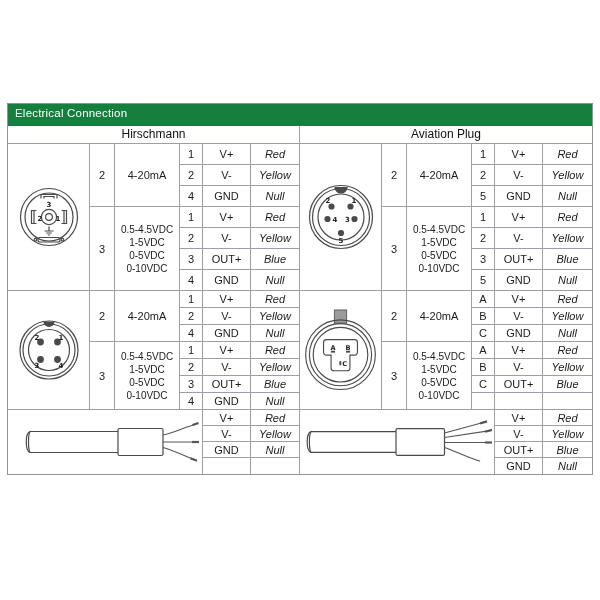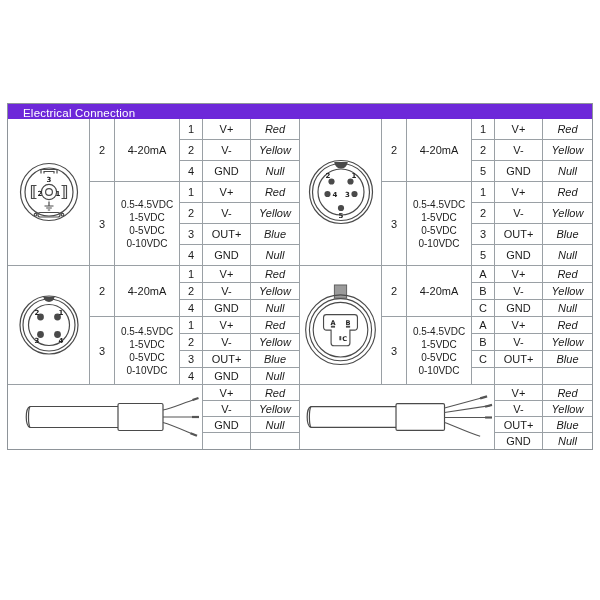--- a/index.html
+++ b/index.html
@@ -1,22 +1,22 @@
 <!DOCTYPE html>
 <html><head>
 <meta charset="utf-8">
 <style>
   * { box-sizing: border-box; margin: 0; padding: 0; }
   html,body { width: 600px; height: 600px; background: #ffffff; }
   body { font-family: "Liberation Sans", sans-serif; }
   .page { position: relative; width: 600px; height: 600px; background: #fff; overflow: hidden; }
   .etable { position: absolute; left: 7px; top: 103px; width: 586px; background: #fff;
             border: 1px solid #8e9499; --bd: #9aa0a5; --ink: #1b1b1b; --art: #4a4a4a; }
-  .hdrbar { height: 15px; background: #6d28d9; color: #fff; font-size: 11.5px;
-            line-height: 18px; padding-left: 15px; letter-spacing: .2px; }
+  .hdrbar { height: 22px; background: #15803d; color: #fff; font-size: 11.5px;
+            line-height: 18px; padding-left: 7px; letter-spacing: .2px; }
   .band { display: flex; }
   .half { width: 292px; }
   .half-left { border-right: 1px solid var(--bd); }
   .title { height: 18px; border-bottom: 1px solid var(--bd); text-align: center;
            font-size: 12px; line-height: 17px; color: #111; }
   .grid { display: grid; grid-template-columns: 82px 25px 65px 23px 48px 1fr; }
   .gridA { grid-template-rows: repeat(7, 21px); }
   .gridB { grid-template-rows: repeat(7, 17px); }
   .gridC { grid-template-rows: repeat(4, 16px); }
   .cell { display: flex; align-items: center; justify-content: center;
@@ -42,20 +42,21 @@
 </head>
 <body>
 
 <div class="page">
   <div class="etable">
 
     <div class="hdrbar">Electrical Connection</div>
 
     <div class="band">
       <section class="half half-left">
+        <div class="title">Hirschmann</div>
         <div class="grid gridA">
           <div class="cell c-img">
             <svg width="76" height="76" viewBox="0 0 76 76">
               <circle class="art" cx="38" cy="38" r="28.5"></circle>
               <circle class="art" cx="38" cy="38" r="24"></circle>
               <circle class="art" cx="38" cy="38" r="7.6"></circle>
               <circle class="art" cx="38" cy="38" r="3.4"></circle>
               <path class="art" d="M30,19.5 v-4 h16 v4"></path>
               <path class="art" d="M33,19.5 v-2 h10 v2"></path>
               <text class="pinlbl" x="38" y="28" text-anchor="middle">3</text>
@@ -98,20 +99,21 @@
           <div class="cell p r6">3</div>
           <div class="cell s r6">OUT+</div>
           <div class="cell k r6">Blue</div>
           <div class="cell p r7">4</div>
           <div class="cell s r7">GND</div>
           <div class="cell k r7">Null</div>
         </div>
       </section>
 
       <section class="half">
+        <div class="title">Aviation Plug</div>
         <div class="grid gridA">
           <div class="cell c-img">
             <svg width="80" height="80" viewBox="0 0 80 80">
               <circle class="art" cx="40" cy="40" r="31.5"></circle>
               <circle class="art" cx="40" cy="40" r="28.5"></circle>
               <circle class="art" cx="40" cy="40" r="23"></circle>
               <path class="artf" d="M33.2,10 a7,8.6 0 0 0 13.6,0 z"></path>
               <circle class="artf" cx="30.5" cy="29.5" r="3.1"></circle>
               <circle class="artf" cx="49.5" cy="29.5" r="3.1"></circle>
               <circle class="artf" cx="26.5" cy="42" r="3.1"></circle>

